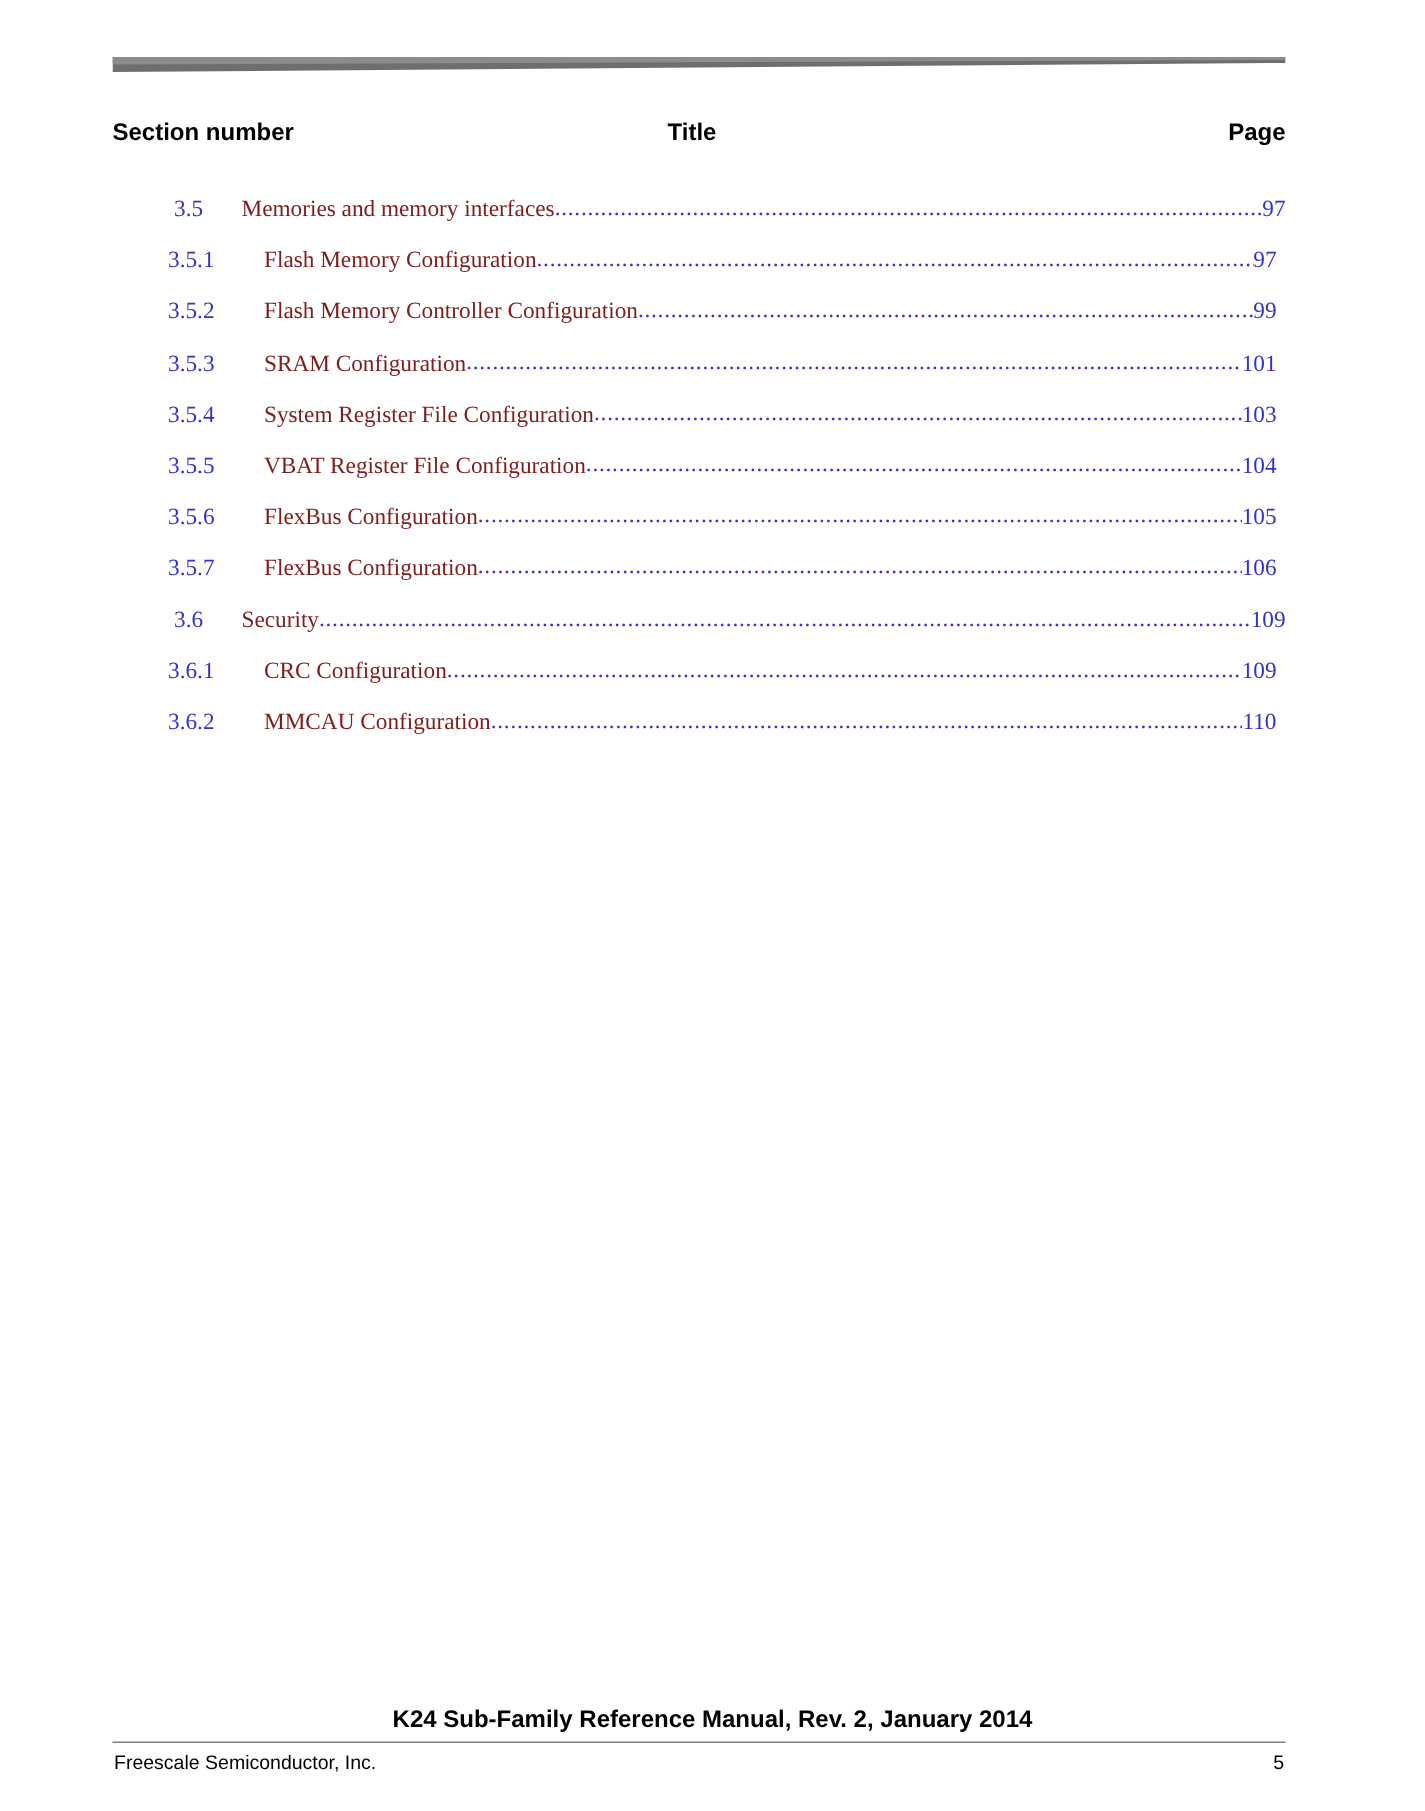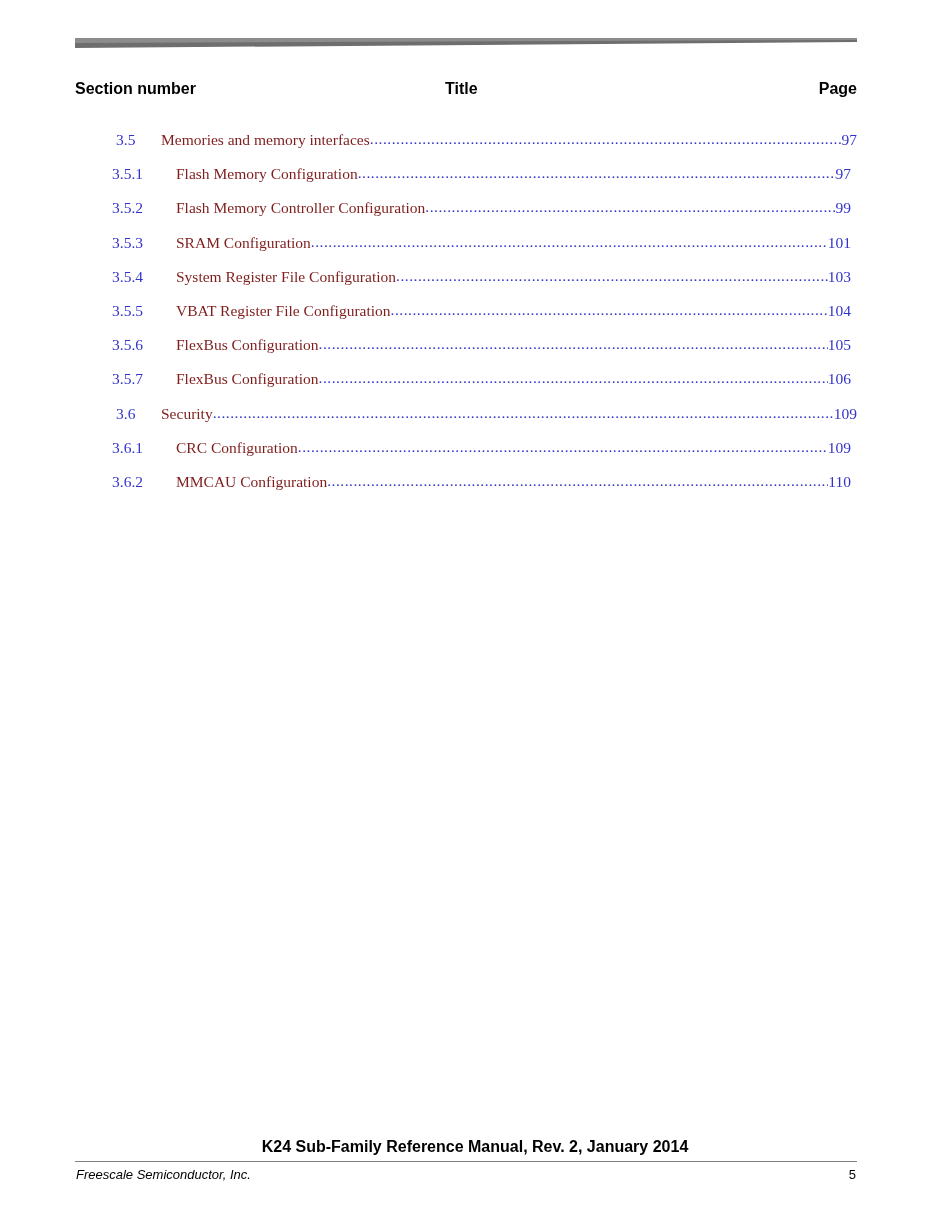--- a/index.html
+++ b/index.html
@@ -133,21 +133,20 @@
     font-size: 16px;
     color: #000000;
   }
   .footer-left {
     position: absolute;
     left: 76px;
     top: 1167px;
     font-family: "Liberation Sans", sans-serif;
     font-size: 13px;
     color: #000000;
-    font-style: italic;
   }
   .footer-right {
     position: absolute;
     right: 94px;
     top: 1167px;
     font-family: "Liberation Sans", sans-serif;
     font-size: 13px;
     color: #000000;
   }
 </style>

